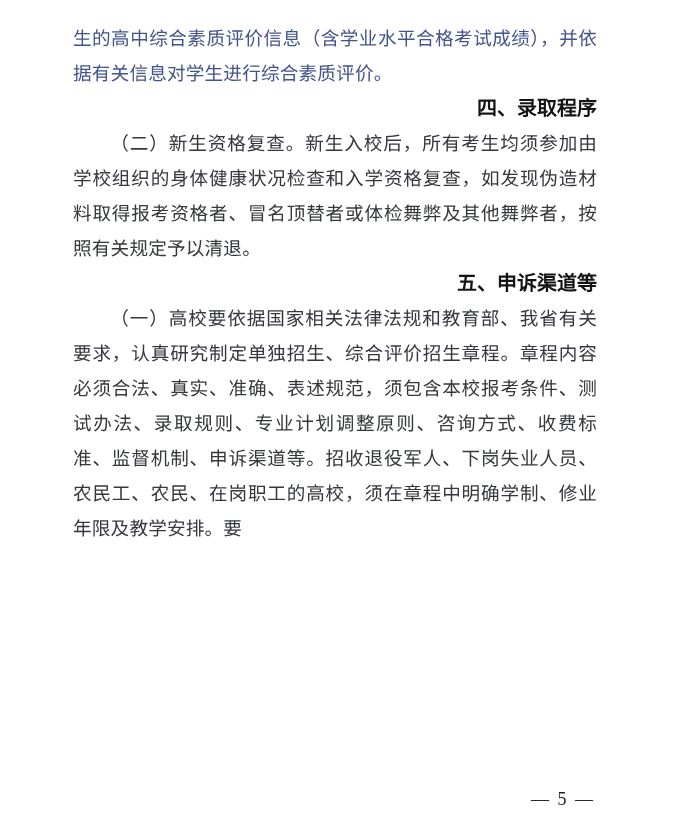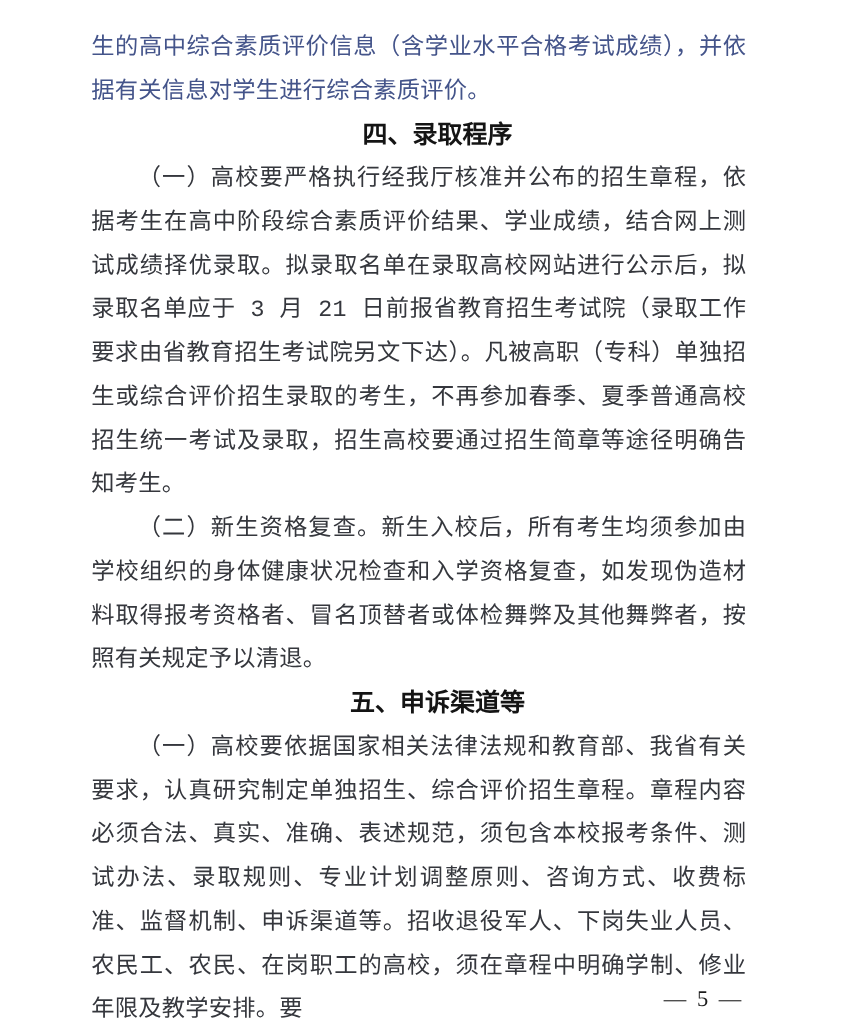--- a/index.html
+++ b/index.html
@@ -22,58 +22,56 @@
     padding: 21px 86px 0 73px;
   }
   .body-text {
     margin: 0;
     font-size: 18.6px;
     line-height: 35px;
     color: #35373d;
     text-align: justify;
     text-justify: inter-character;
     letter-spacing: 0.2px;
-    font-family: Liberation Mono, monospace;
   }
   .body-text.indent {
     text-indent: 2em;
   }
   .continuation {
     color: #44548a; 
   }
   .section-heading {
     margin: 0;
     padding-left: 30px;
     font-family: "Liberation Sans", "DejaVu Sans", sans-serif;
     font-weight: 700;
     font-size: 20px;
     line-height: 35px;
     color: #141414;
-    text-align: center;
+    text-align: right;
   }
   .page-number {
     position: absolute;
     right: 88px;
     bottom: 12px;
     font-size: 18px;
     line-height: 22px;
     color: #1c1c1c;
     letter-spacing: 2px;
   }
 </style>
 </head>
 <body>
 
 <div class="doc-page">
 
   <p class="body-text continuation">生的高中综合素质评价信息（含学业水平合格考试成绩），并依据有关信息对学生进行综合素质评价。</p>
 
   <h2 class="section-heading">四、录取程序</h2>
 
-  <p class="body-text indent">（一）高校要严格执行经我厅核准并公布的招生章程，依据考生在高中阶段综合素质评价结果、学业成绩，结合网上测试成绩择优录取。拟录取名单在录取高校网站进行公示后，拟录取名单应于 3 月 21 日前报省教育招生考试院（录取工作要求由省教育招生考试院另文下达）。凡被高职（专科）单独招生或综合评价招生录取的考生，不再参加春季、夏季普通高校招生统一考试及录取，招生高校要通过招生简章等途径明确告知考生。</p>
 
   <p class="body-text indent">（二）新生资格复查。新生入校后，所有考生均须参加由学校组织的身体健康状况检查和入学资格复查，如发现伪造材料取得报考资格者、冒名顶替者或体检舞弊及其他舞弊者，按照有关规定予以清退。</p>
 
   <h2 class="section-heading">五、申诉渠道等</h2>
 
   <p class="body-text indent">（一）高校要依据国家相关法律法规和教育部、我省有关要求，认真研究制定单独招生、综合评价招生章程。章程内容必须合法、真实、准确、表述规范，须包含本校报考条件、测试办法、录取规则、专业计划调整原则、咨询方式、收费标准、监督机制、申诉渠道等。招收退役军人、下岗失业人员、农民工、农民、在岗职工的高校，须在章程中明确学制、修业年限及教学安排。要</p>
 
   <div class="page-number">— 5 —</div>
 
 </div>

